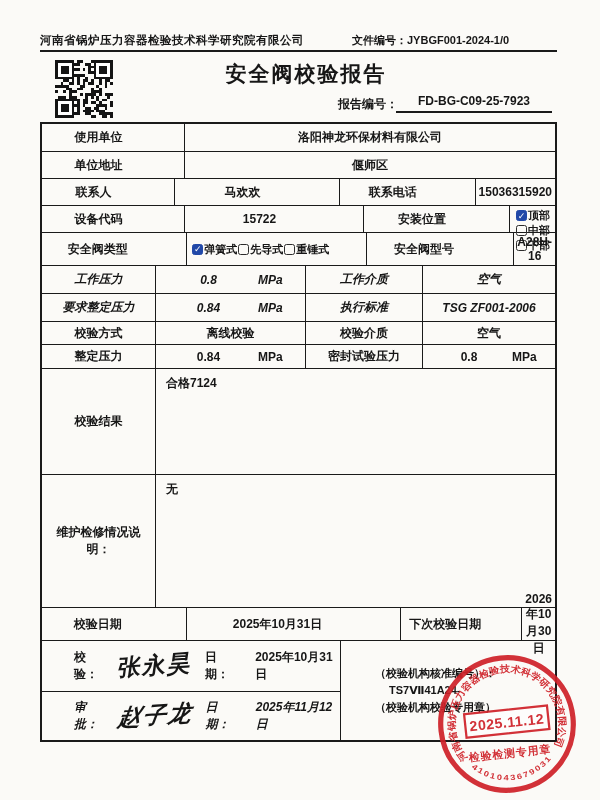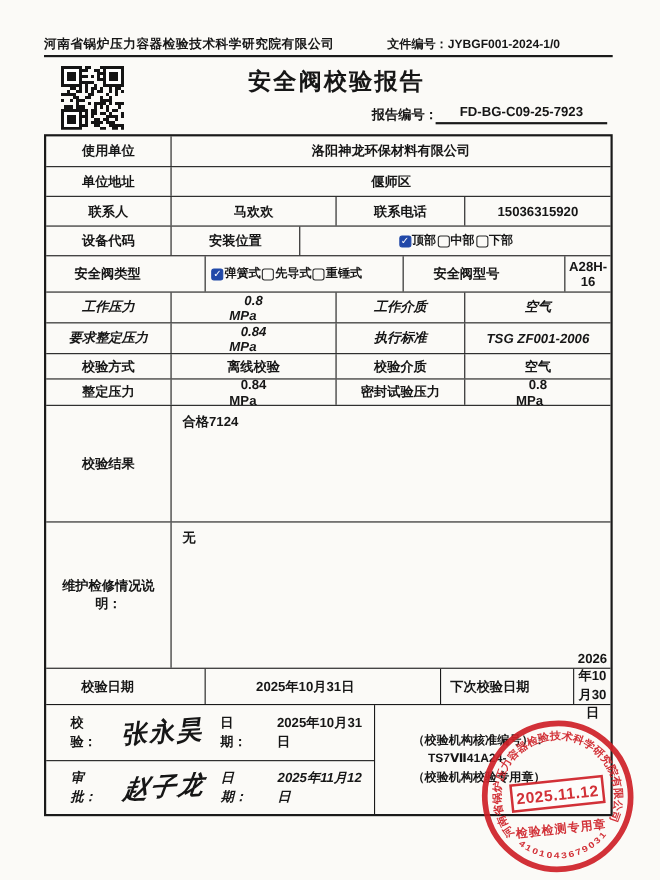--- a/index.html
+++ b/index.html
@@ -25,42 +25,42 @@
 
   
   .table { left:40px; top:122px; width:517px; border:2px solid #1a1a1a; background:transparent; }
   .tr { display:flex; align-items:stretch; }
   .tr + .tr { border-top:1.6px solid #1a1a1a; }
   .td { border-left:1.6px solid #1a1a1a; display:flex; align-items:center;
         justify-content:center; font-size:12px; text-align:center; padding:2px 3px; }
   .td:first-child { border-left:none; }
   .w1{width:113px;} .w2{width:150px;} .w3{width:117px;} .w4{flex:1;}
   .d1{width:113px;} .d2{width:185px;} .d3{width:90px;} .d4{flex:1;}
-  .h27{height:27px;} .h33{height:33px;gap:32px;} .h28{height:28px;font-style:italic;} .h23{height:23px;}
+  .h27{height:27px;gap:29px;} .h33{height:33px;gap:32px;} .h28{height:28px;font-style:italic;} .h23{height:23px;}
   .h24{height:24px;} .h106{height:106px;} .h133{height:133px;}
   .topleft { align-items:flex-start; justify-content:flex-start; text-align:left; padding:6px 10px; }
 
-  .pressure { display:flex; flex-direction:column; }
+  .pressure { display:flex; flex-direction:row; }
   .pressure .pv { flex:1; text-align:center; }
   .pressure .pu { width:44px; text-align:left; }
 
   .optgroup { display:flex; flex-wrap:wrap; justify-content:center; align-items:center;
               font-size:11px; line-height:15px; }
   .opt { display:inline-flex; align-items:center; white-space:nowrap; }
   .cb { width:11px; height:11px; border:1.4px solid #2c2c2c; border-radius:2.5px;
         display:inline-flex; align-items:center; justify-content:center;
         font-size:9px; line-height:10px; margin:0 1px; color:#fff; flex:none; }
   .cb.checked { background:#2148a8; border-color:#2148a8; }
 
   
   .sigarea { height:100px; }
   .sigcol { width:298px; display:flex; flex-direction:column; }
   .sigrow { height:50px; display:flex; align-items:center; font-size:12px; }
   .sigrow + .sigrow { border-top:1.6px solid #1a1a1a;font-style:italic; }
-  .siglabel { margin-left:22px; }
+  .siglabel { margin-left:32px; }
   .signame { width:100px; text-align:center; font-size:23px; font-weight:600;
              transform:rotate(-4deg) skewX(-12deg); letter-spacing:2px; }
   .datelabel { margin-left:2px; }
   .dateval { margin-left:16px; }
   .orgcell { flex:1; border-left:1.6px solid #1a1a1a; padding:24px 0 0 34px;
              font-size:11px; line-height:17px; text-align:left; position:relative; }
   .orgcell .l2 { padding-left:14px; }
 
   
   .stamp { left:436px; top:653px; width:142px; height:142px; transform:rotate(-6deg);
@@ -237,20 +237,21 @@
 
   <div class="tr h27">
     <div class="td w1">联系人</div>
     <div class="td w2">马欢欢</div>
     <div class="td w3">联系电话</div>
     <div class="td w4">15036315920</div>
   </div>
 
   <div class="tr h27">
     <div class="td w1">设备代码</div>
+    <div class="td w2">15722</div>
     <div class="td w3">安装位置</div>
     <div class="td w4 optgroup">
       <span class="opt">
           <span class="cb checked">✓</span>
           <span>顶部</span>
         </span>
       <span class="opt">
           <span class="cb"></span>
           <span>中部</span>
         </span>

